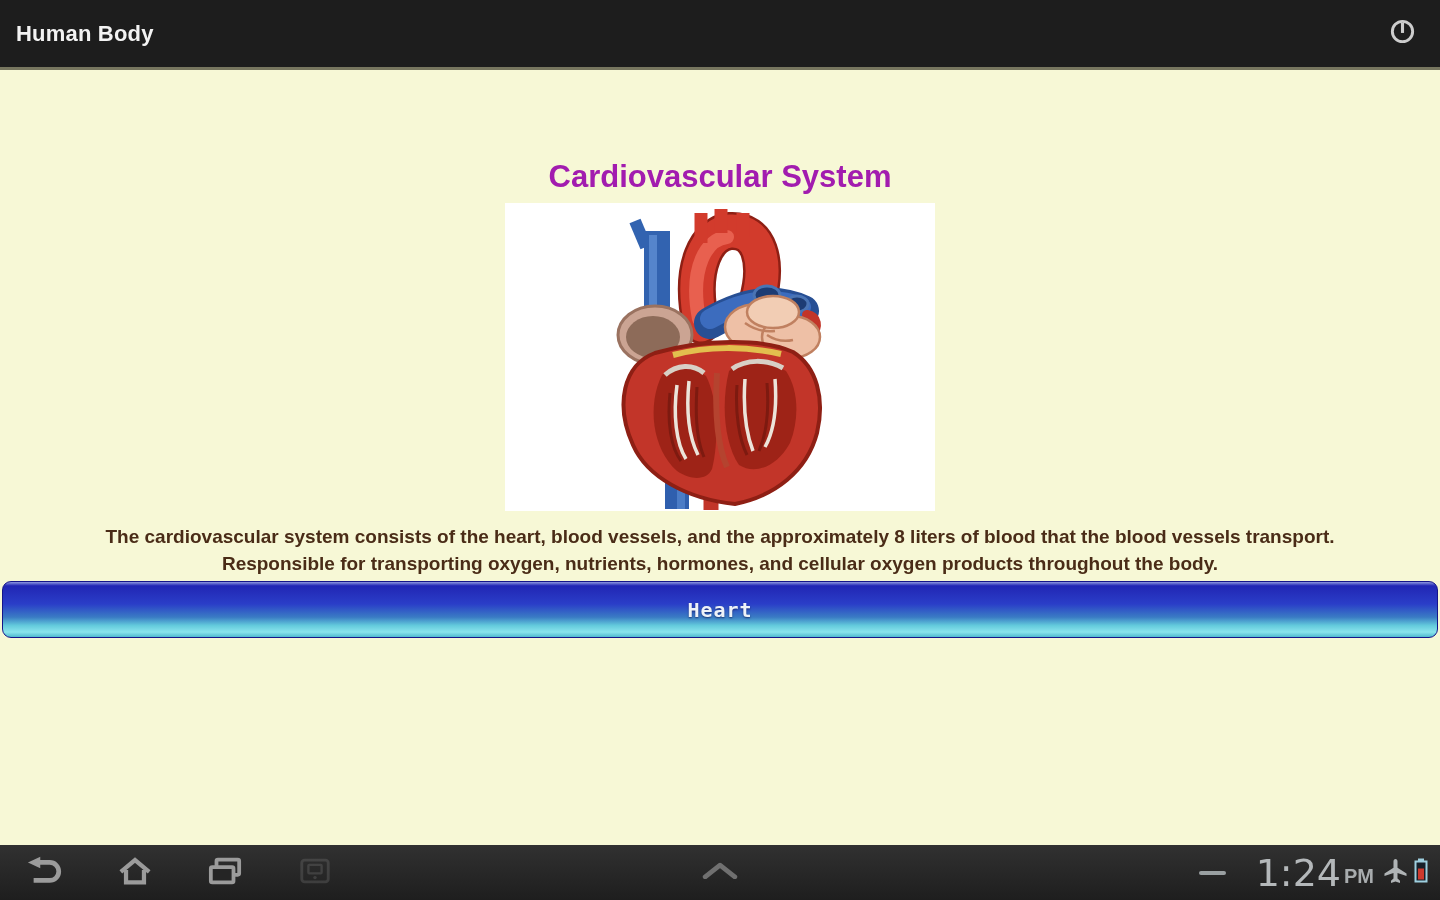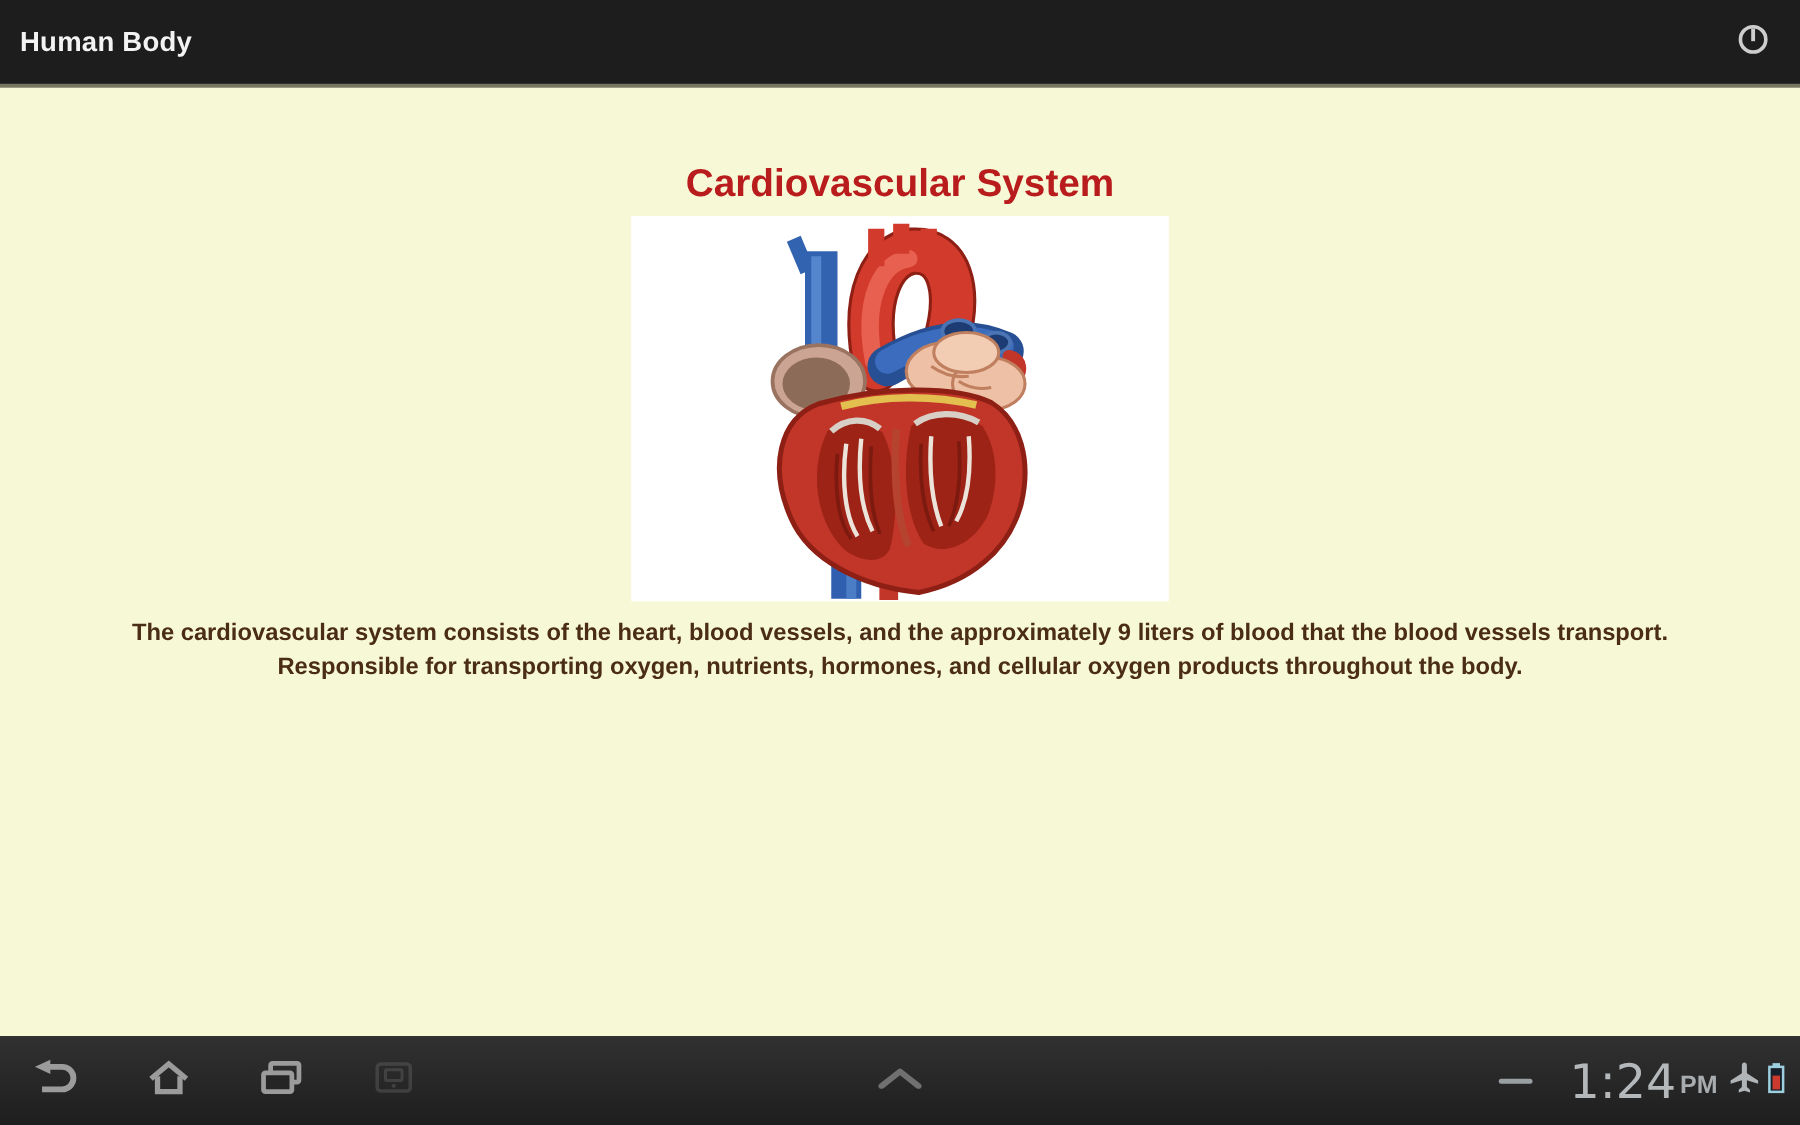--- a/index.html
+++ b/index.html
@@ -10,42 +10,42 @@
   .action-bar {
     height:70px; background:#1d1d1d; display:flex; align-items:center;
     padding:0 16px; flex:0 0 auto; border-bottom:3px solid #77765f;
   }
   .action-title { color:#f3f3f3; font-size:22px; font-weight:bold; letter-spacing:.2px; }
   .info-btn { margin-left:auto; width:44px; height:44px; display:flex; align-items:center; justify-content:center; cursor:pointer; }
 
   
   .content { flex:1 1 auto; background:#f7f8d6; position:relative; overflow:hidden; }
   .page-title {
-    text-align:center; margin-top:54px; color:#b91c1c;
+    text-align:center; margin-top:84px; color:#a21caf;
     font-size:31px; font-weight:bold; line-height:46px;
   }
   .image-box { width:430px; height:308px; background:#ffffff; margin:3px auto 0; }
   .image-box svg { display:block; }
   .description {
     text-align:center; color:#4a2c17; font-weight:bold;
     font-size:19px; line-height:27px; margin-top:12px;
   }
   .button-stack { margin-top:4px; padding:0 2px; display:flex; flex-direction:column; gap:2px; }
   .grad-btn {
     height:57px; border-radius:9px; border:1px solid #15158a; cursor:pointer;
     background:linear-gradient(#8d97e0 0%, #2126b4 7%, #2a3ec8 40%, #3a7cc4 64%,
                                #63cadc 79%, #8ae4ec 91%, #4fb9cf 100%);
     color:#eef2f8; font-family:"DejaVu Sans Mono", monospace; font-size:20px; font-weight:bold;
     letter-spacing:1px; display:flex; align-items:center; justify-content:center;
     text-shadow:0 1px 2px rgba(0,0,50,.55);
   }
 
   
   .nav-bar {
-    height:71px; flex:0 0 auto; background:linear-gradient(#313131, #1e1e1e);
+    height:55px; flex:0 0 auto; background:linear-gradient(#313131, #1e1e1e);
     display:flex; align-items:center; position:relative;
   }
   .nav-left { display:flex; }
   .nav-slot { width:90px; height:55px; display:flex; align-items:center; justify-content:center; cursor:pointer; }
   .nav-slot.dim { opacity:.22; }
   .chevron-slot { position:absolute; left:50%; transform:translateX(-50%); width:70px; height:55px;
                   display:flex; align-items:center; justify-content:center; cursor:pointer; }
   .nav-right { margin-left:auto; display:flex; align-items:center; padding-right:12px; }
   .dash { width:27px; height:4px; background:#9aa0a2; border-radius:2px; margin-right:30px; cursor:pointer; }
   .clock { display:flex; align-items:flex-end; color:#b4b8ba; cursor:pointer; }
@@ -129,25 +129,26 @@
         <path d="M240 176 C238 204 241 230 248 248 M270 176 C272 202 270 226 260 244" stroke="#ece4da" stroke-width="3.5" fill="none"></path>
 
         <path d="M160 172 C172 161 188 161 199 170" stroke="#d8d0c6" stroke-width="5" fill="none"></path>
         <path d="M227 166 C241 156 262 156 278 165" stroke="#d8d0c6" stroke-width="5" fill="none"></path>
 
         <path d="M212 170 C210 205 212 242 222 264" stroke="#b5432f" stroke-width="6" fill="none"></path>
       </svg>
     </div>
 
     <div class="description">
-      <div>The cardiovascular system consists of the heart, blood vessels, and the approximately 9 liters of blood that the blood vessels transport.</div>
+      <div>The cardiovascular system consists of the heart, blood vessels, and the approximately 8 liters of blood that the blood vessels transport.</div>
       <div>Responsible for transporting oxygen, nutrients, hormones, and cellular oxygen products throughout the body.</div>
     </div>
 
     <div class="button-stack">
+      <div class="grad-btn">Heart</div>
     </div>
 
   </div>
 
   <div class="nav-bar">
     <div class="nav-left">
       <div class="nav-slot">
         <span>
           <svg width="36" height="30" viewBox="0 0 38 30">
             <path d="M12 6 H24 A9.5 9.5 0 0 1 24 25 H7" fill="none" stroke="#9b9b9b" stroke-width="5"></path>

